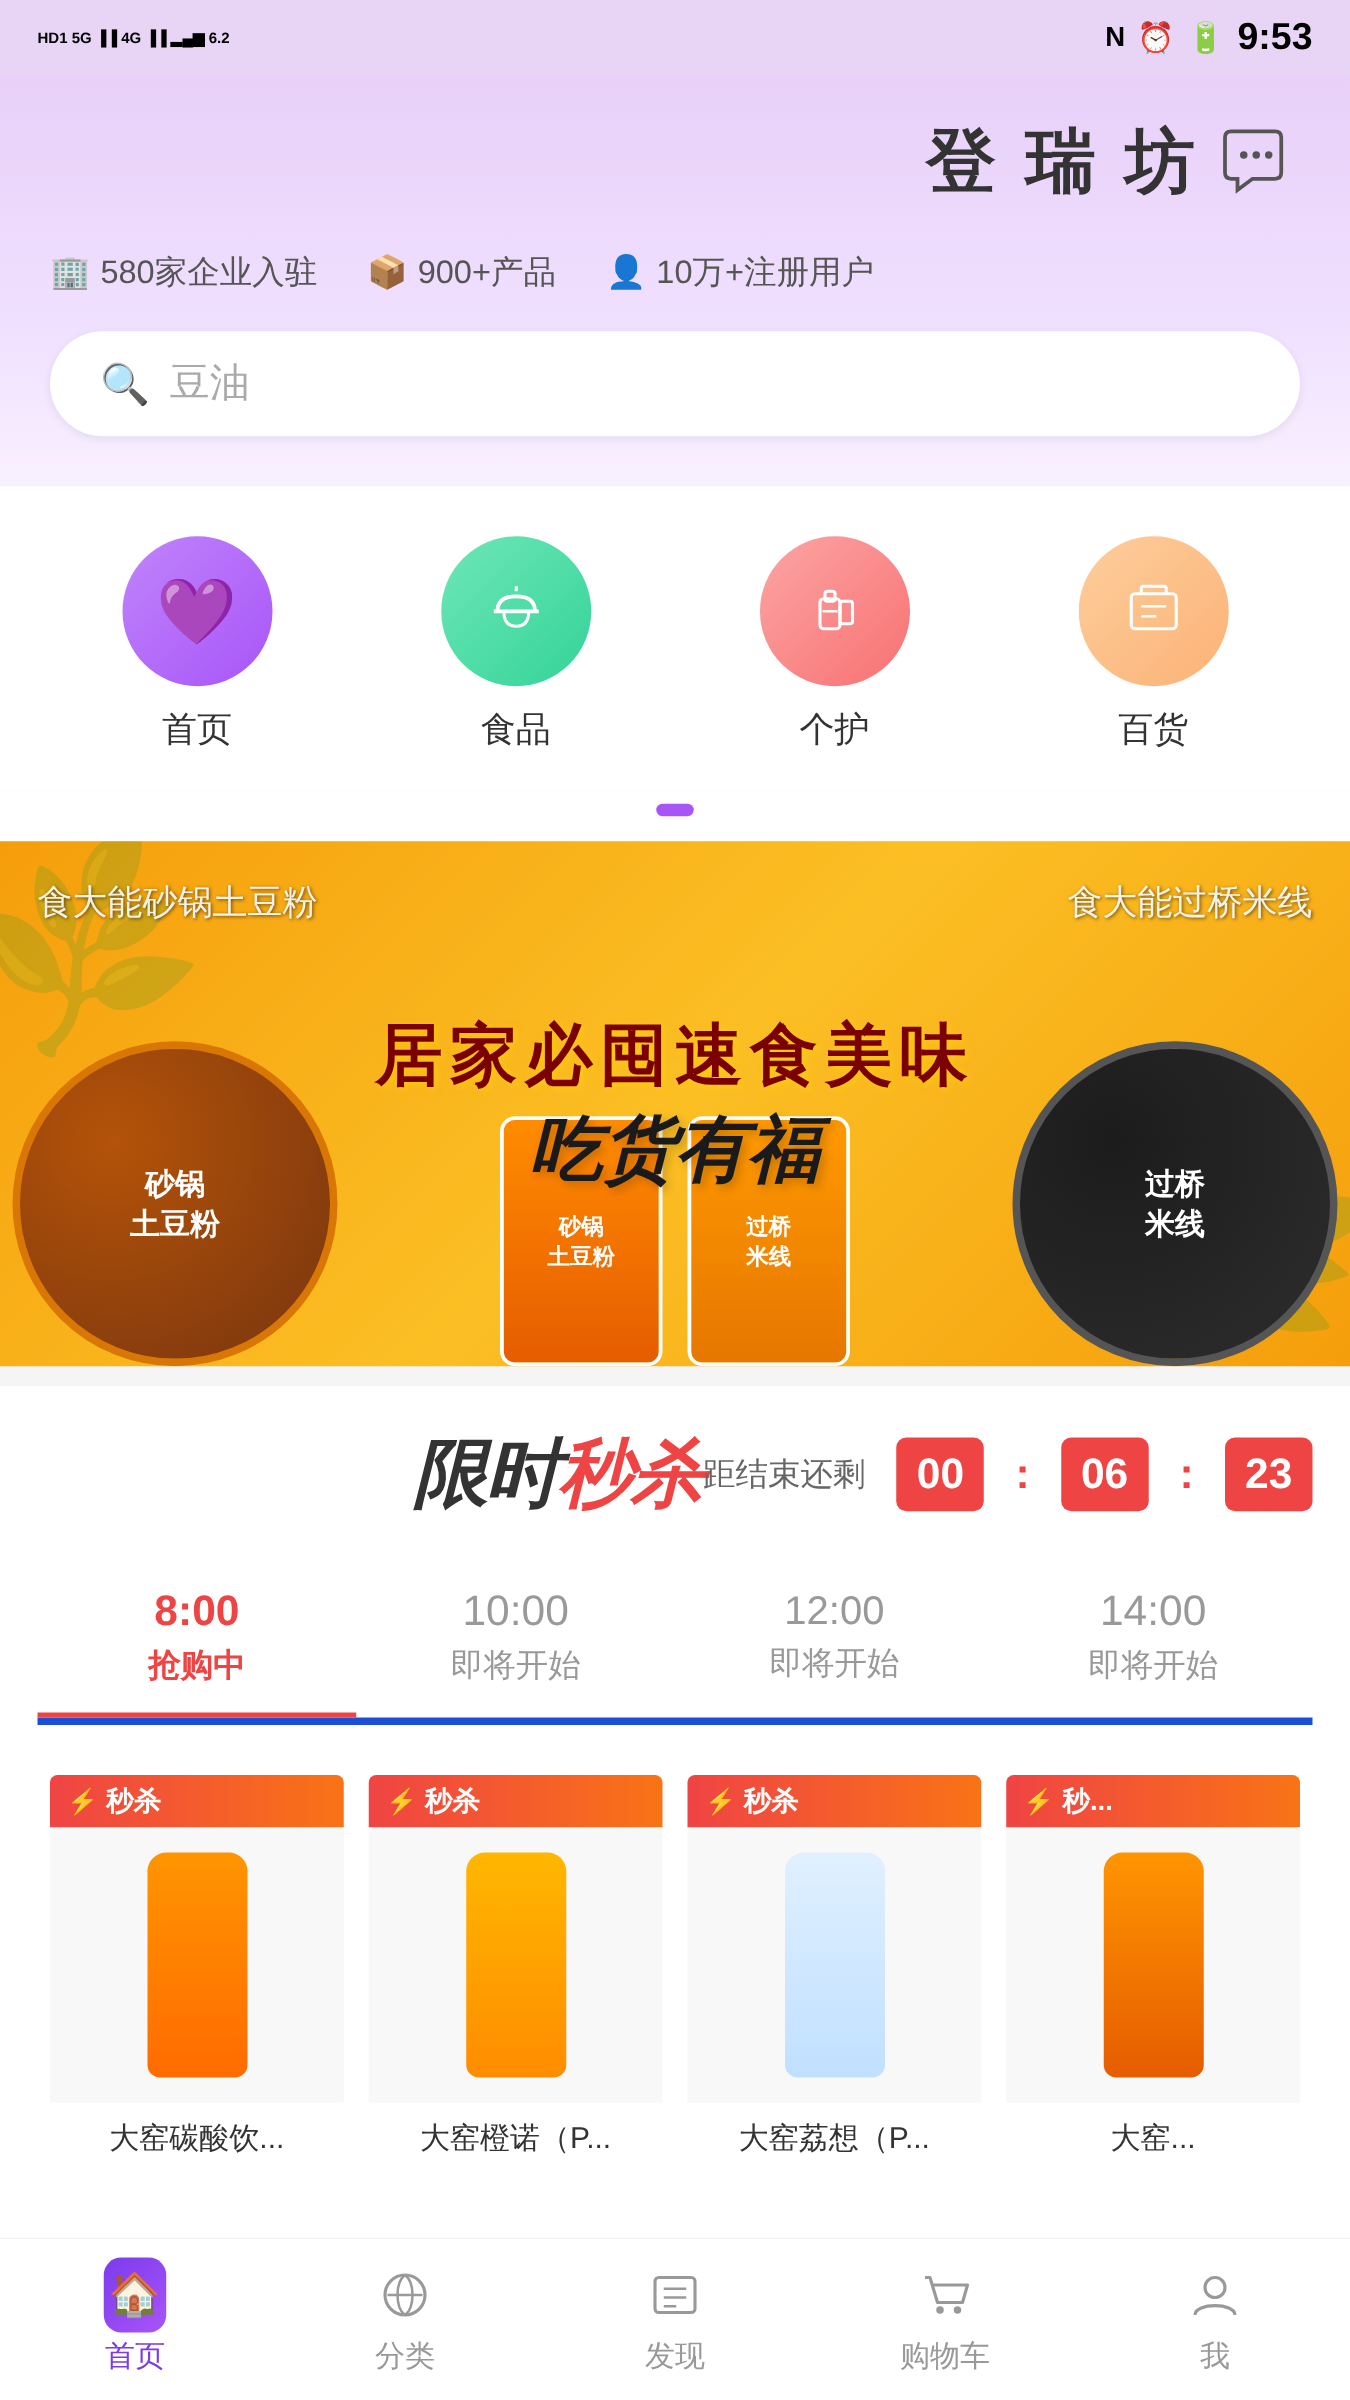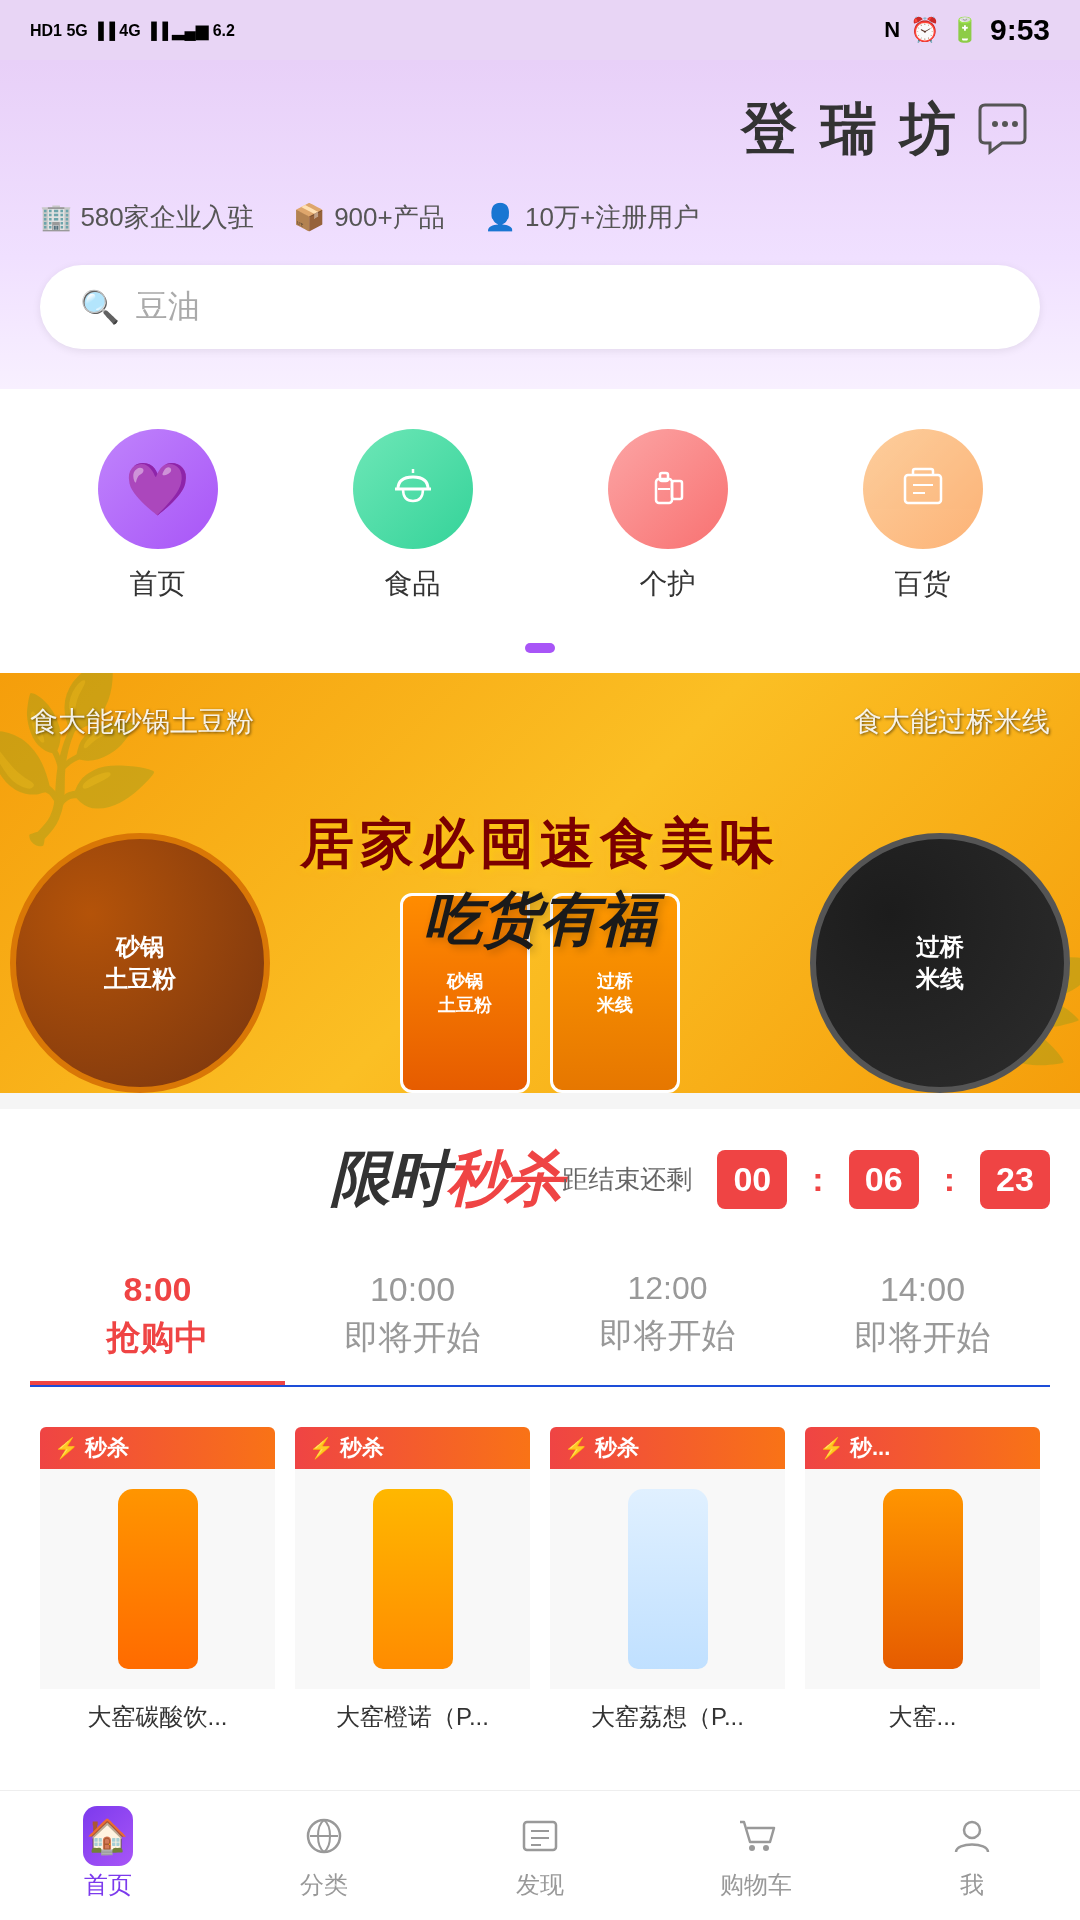--- a/index.html
+++ b/index.html
@@ -181,37 +181,37 @@
     }
     .timer-sep {
       color: #ef4444;
       font-size: 34px;
       font-weight: 700;
     }
 
     
     .time-tabs {
       display: flex;
-      border-bottom: 2px solid #1d4ed8;
+      border-bottom: 6px solid #1d4ed8;
       margin-bottom: 30px;
     }
     .time-tab {
       flex: 1;
       text-align: center;
       padding: 20px 0;
       font-size: 30px;
       color: #999;
       cursor: pointer;
     }
     .time-tab.active {
       color: #ef4444;
       border-bottom: 4px solid #ef4444;
       font-weight: 700;
     }
-    .time-tab .time-label { font-size: 34px; margin-top: 6px; }
+    .time-tab .time-label { font-size: 26px; margin-top: 6px; }
 
     
     .products-row {
       display: flex;
       gap: 0;
       overflow: hidden;
       padding-bottom: 30px;
     }
     .product-card {
       flex: 0 0 25%;
@@ -390,21 +390,21 @@
       align-self: flex-end;
     }
 
     .pb-bottom { padding-bottom: 130px; }
   </style>
 </head>
 <body>
 
 <div class="status-bar">
   <div class="status-left">
-    <span style="font-size:16px;">HD1 5G ▐▐ 4G ▐▐ ▂▄▆ 6.2</span>
+    <span style="font-size:12px;">HD1 5G ▐▐ 4G ▐▐ ▂▄▆ 6.2</span>
   </div>
   <div class="status-right">
     <span style="font-size:22px;">N</span>
     <span>⏰</span>
     <span>🔋</span>
     <span style="font-size:30px;font-weight:700;">9:53</span>
   </div>
 </div>
 
 <div class="header">

